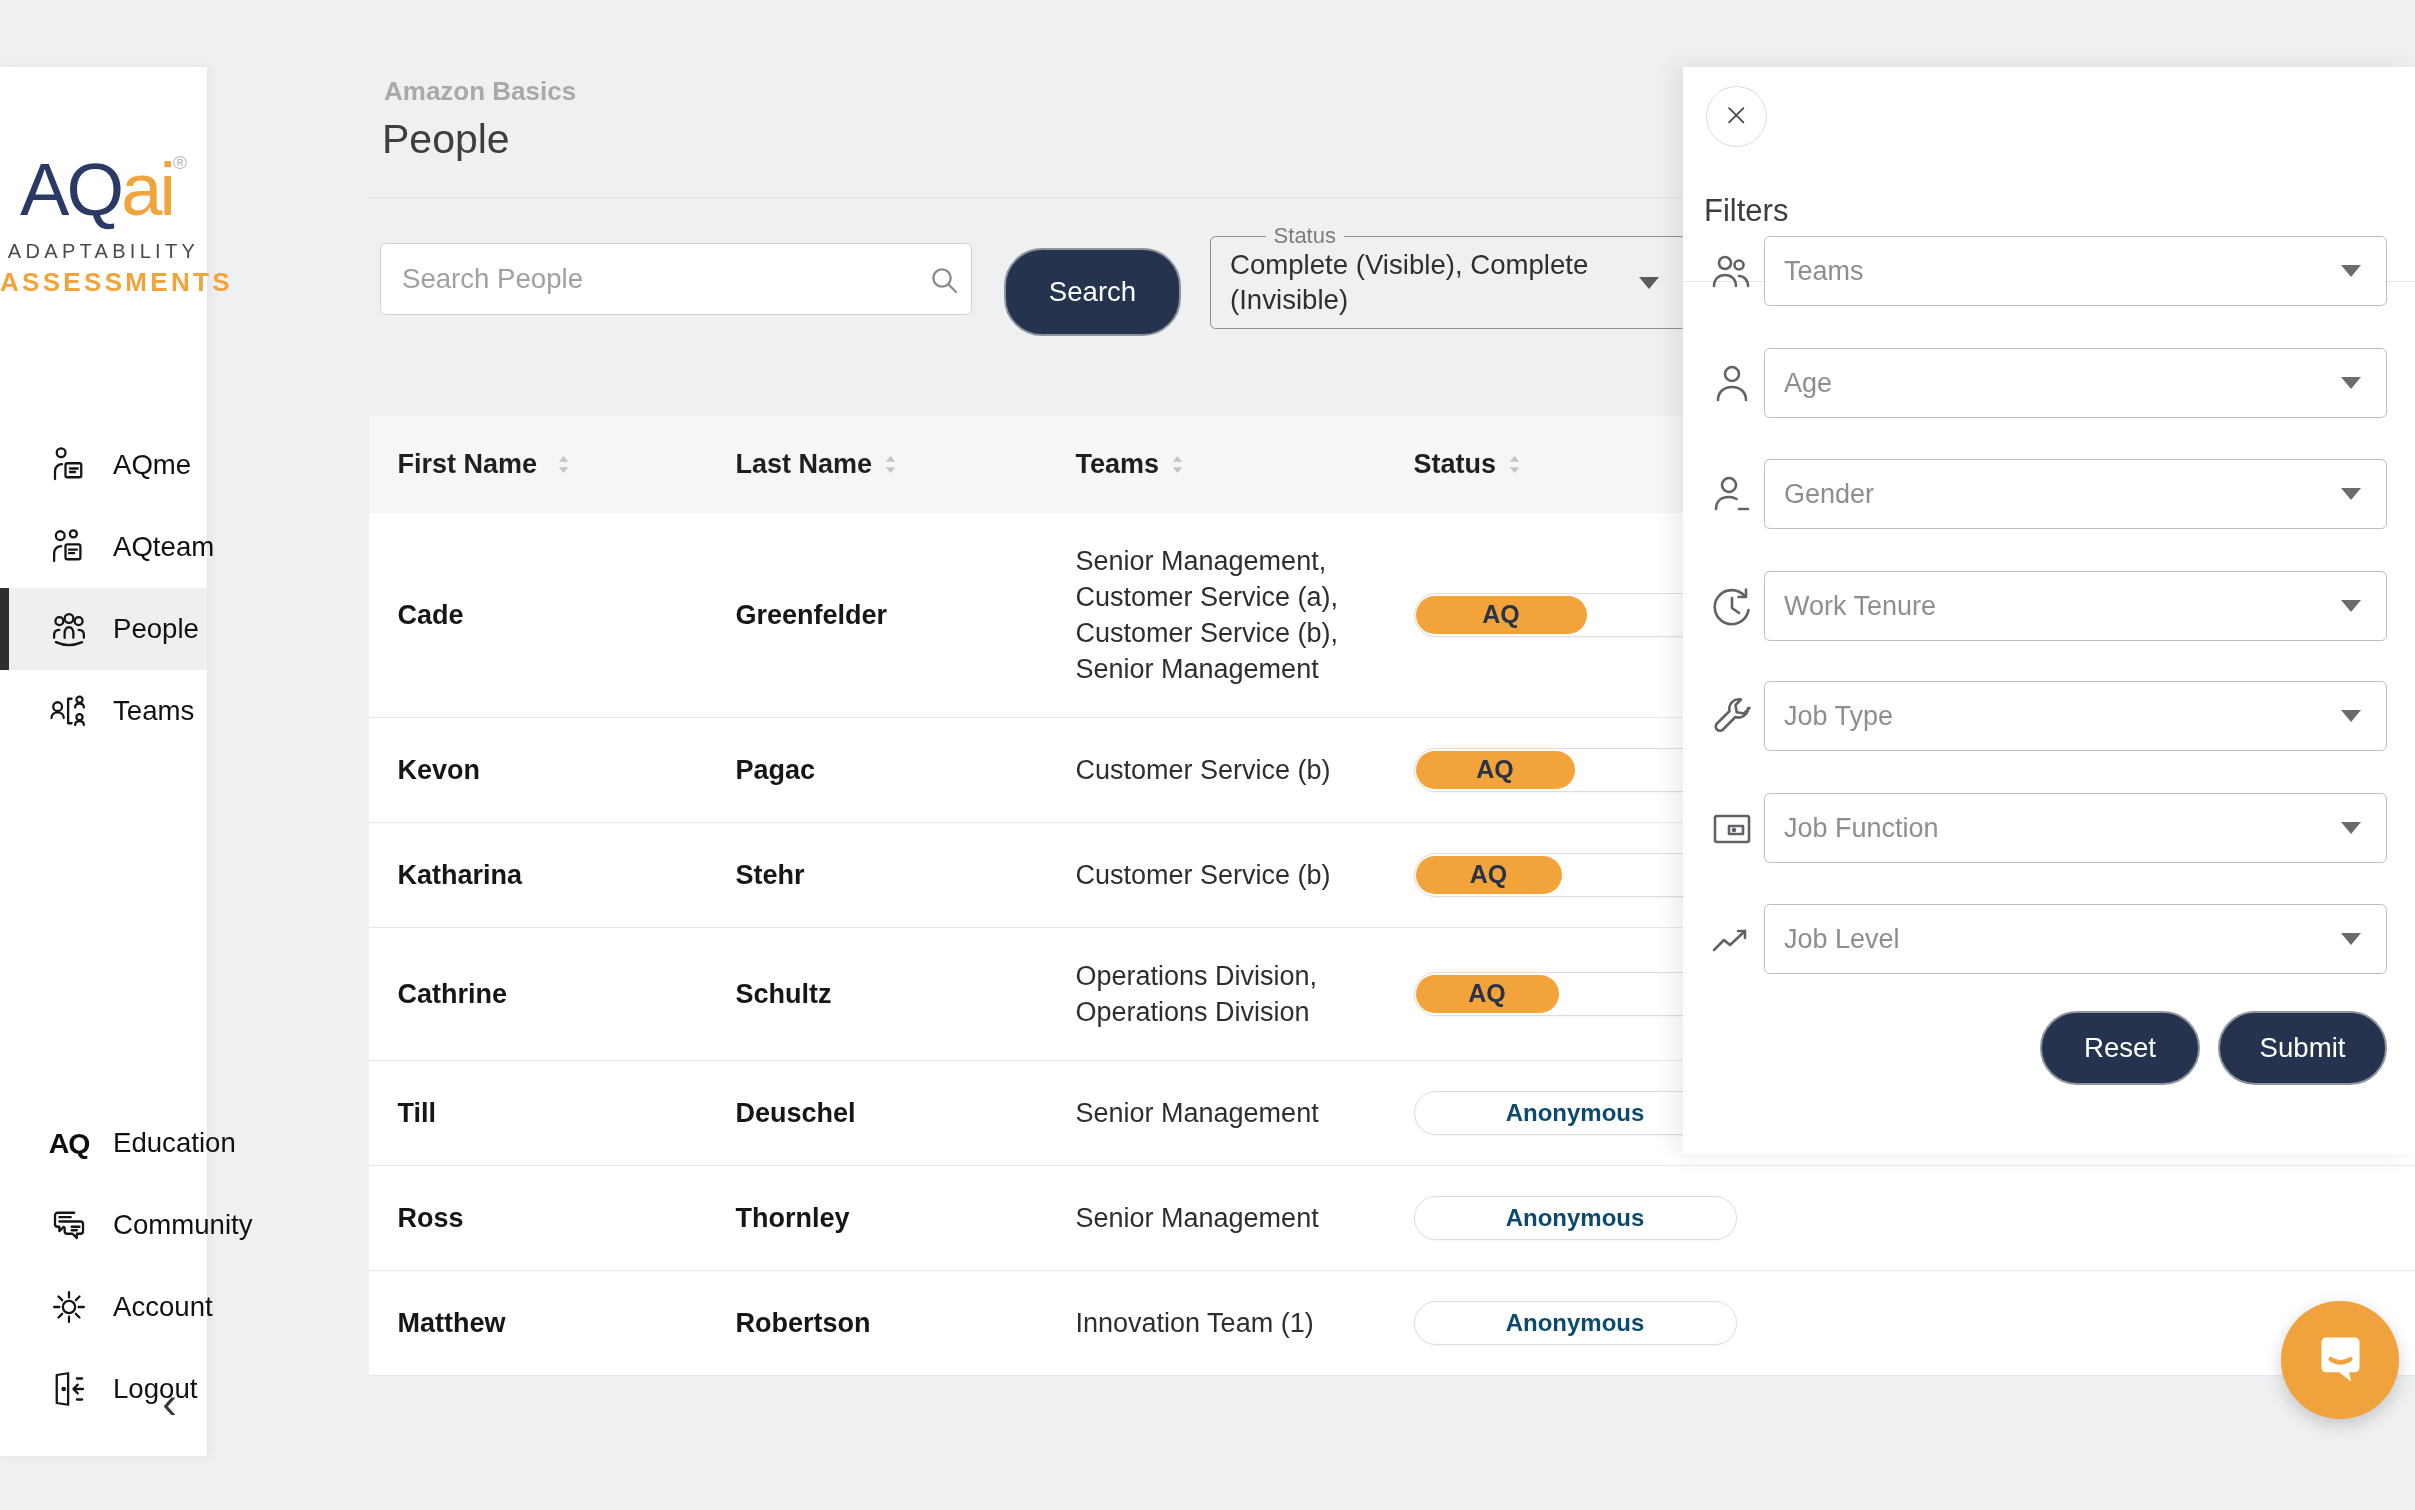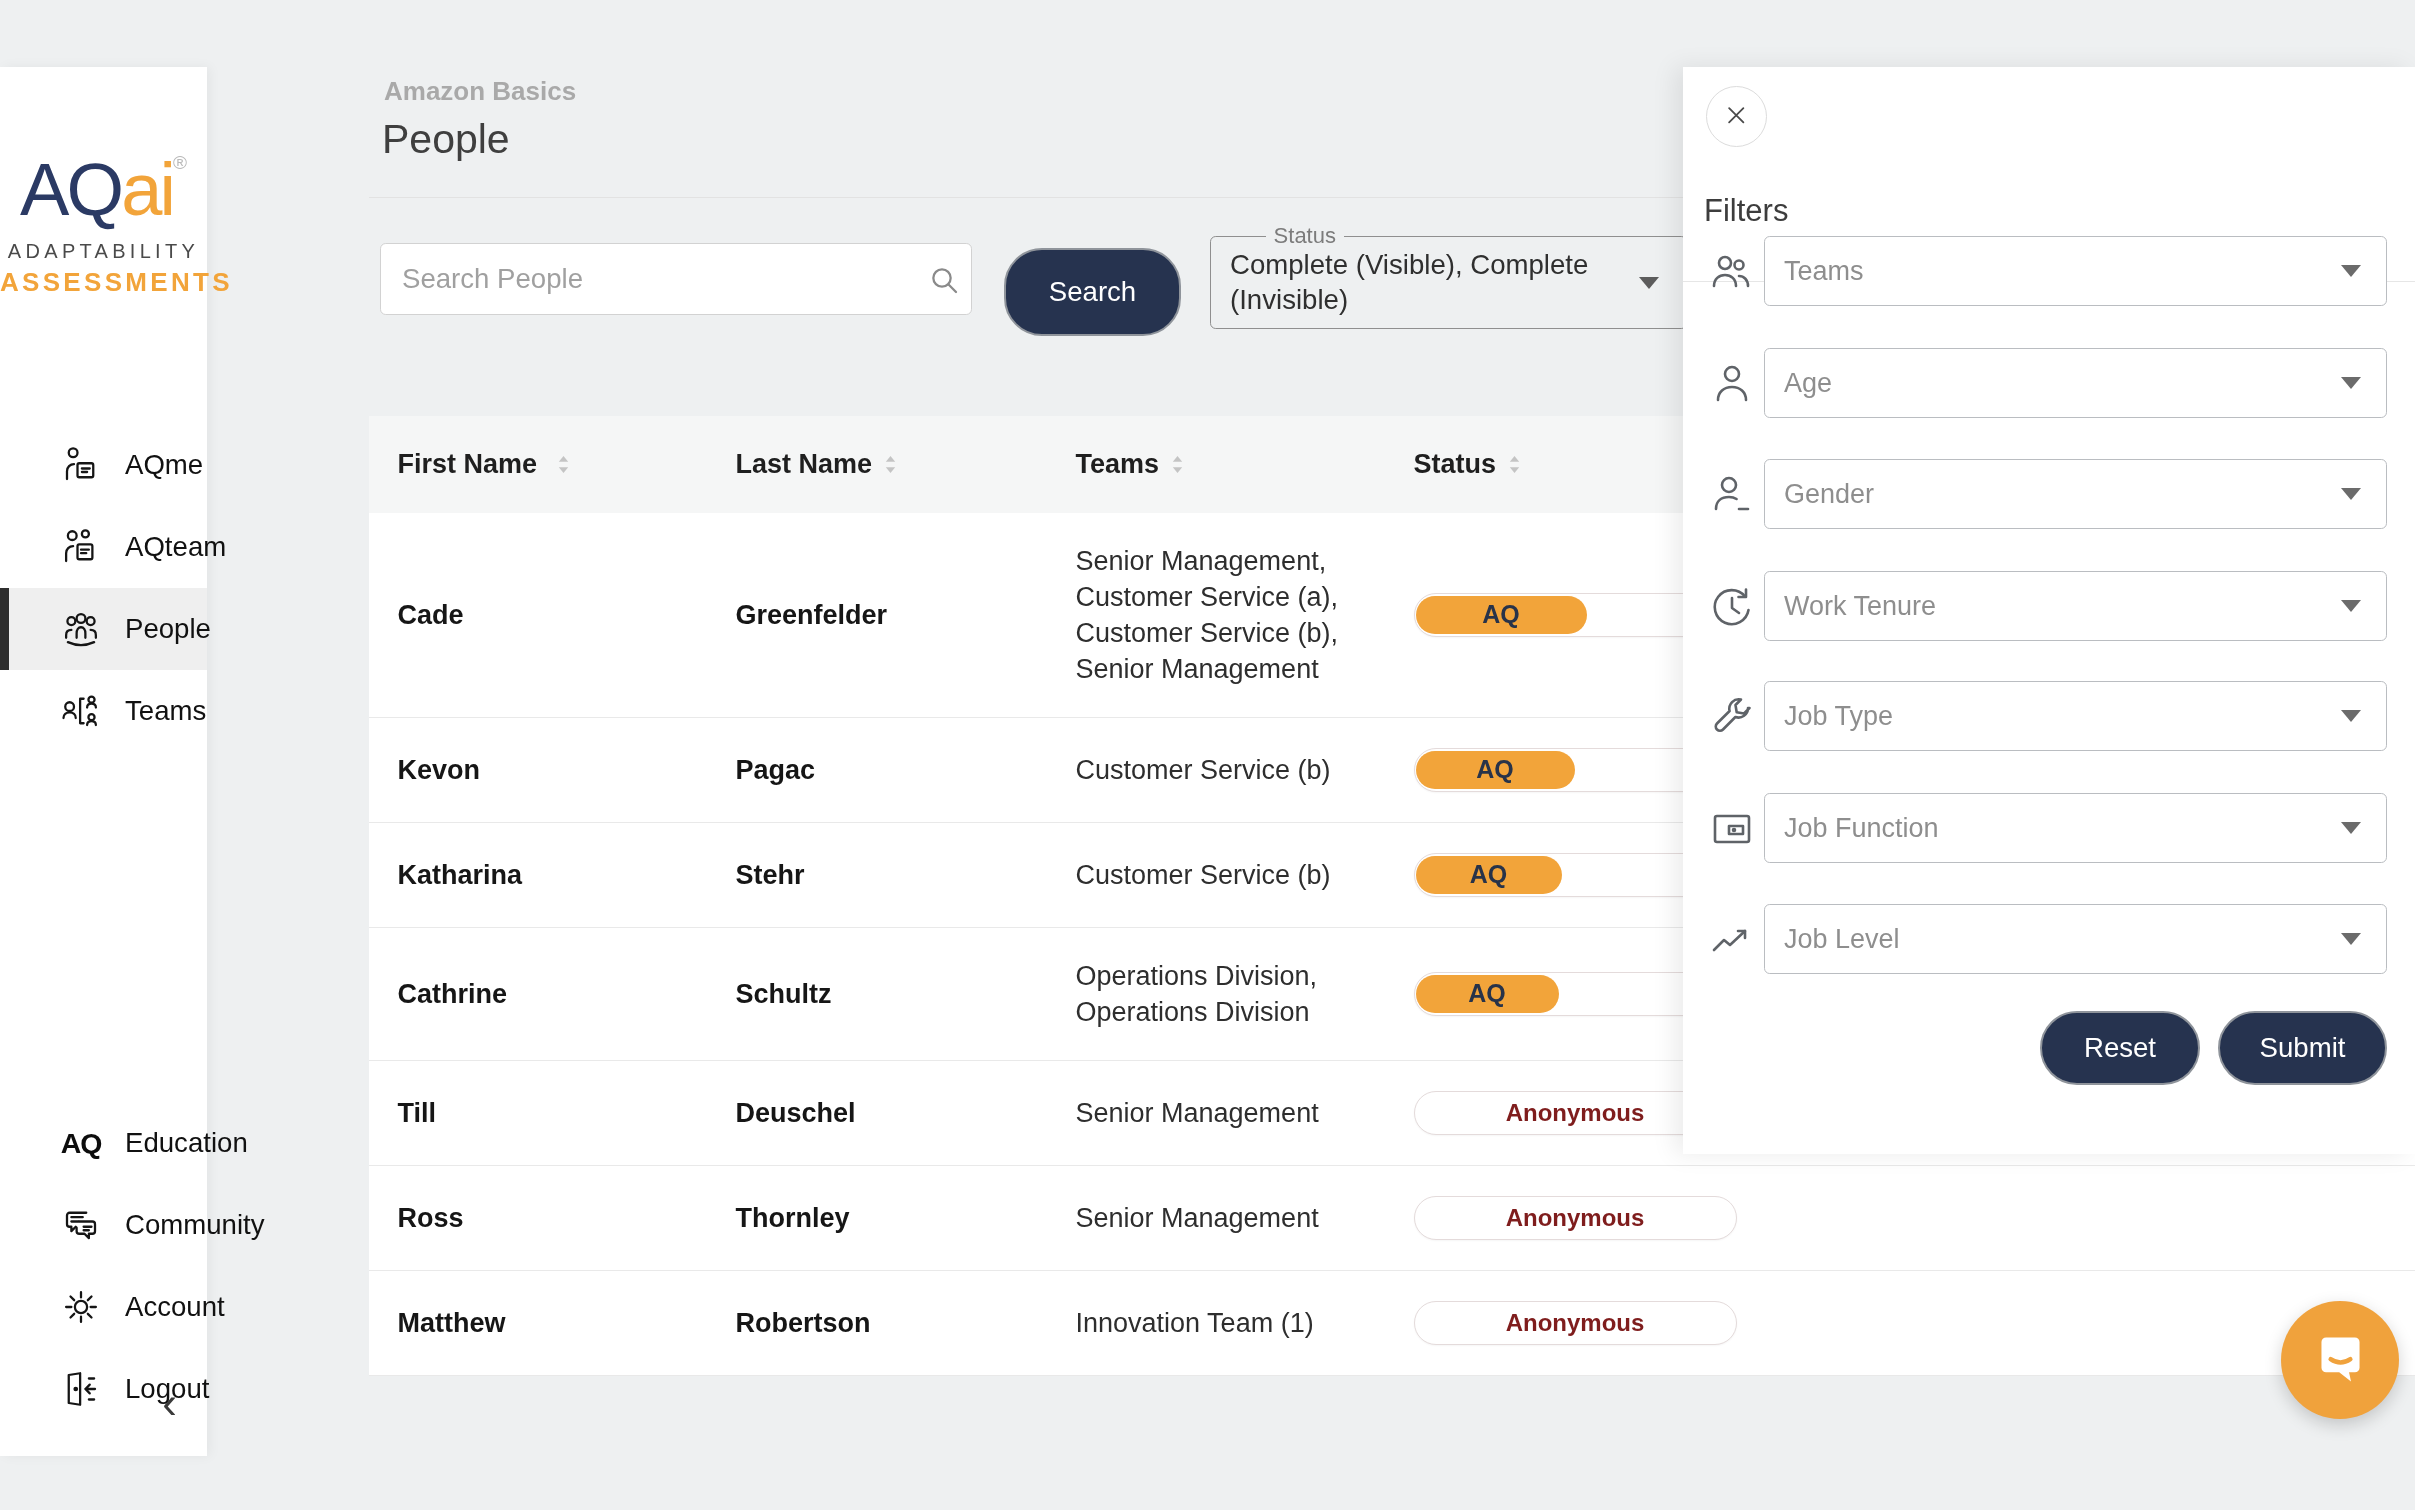--- a/index.html
+++ b/index.html
@@ -14,21 +14,21 @@
   .logo-word { font-size: 74px; font-weight: 400; letter-spacing: -2.9px; line-height: 1; }
   .logo-aq { color: #2b3a64; }
   .logo-ai { color: #f2a43a; }
   .logo-reg { font-size: 19px; color: #b9b9b9; vertical-align: top; letter-spacing: 0; }
   .logo-line1 { margin-top: 13.3px; font-size: 20px; letter-spacing: 4.3px; color: #4a4a4a; font-weight: 400; }
   .logo-line2 { margin-top: 3.8px; font-size: 26px; letter-spacing: 3.3px; color: #f2a43a; font-weight: 700; }
 
   .nav { position: absolute; top: 357px; left: 0; width: 207px; }
   .nav-footer { position: absolute; top: 1035px; left: 0; width: 207px; }
   .nav-item { position: relative; height: 82px; display: flex; align-items: center; gap: 23px;
-              padding-left: 60px; cursor: pointer; }
+              padding-left: 48px; cursor: pointer; }
   .nav-item .ico { width: 42px; height: 42px; flex: 0 0 42px; color: #151515; display:flex; align-items:center; justify-content:center; }
   .nav-item .lbl { font-size: 27.6px; color: #111; }
   .nav-item.active { background: #efefef; }
   .nav-item.active::before { content: ""; position: absolute; left: 0; top: 0; bottom: 0; width: 8.6px; background: #2e2e2e; }
   .ico svg { width: 100%; height: 100%; }
   .aq-mark { font-weight: 800; font-size: 28.5px; letter-spacing: -1px; color: #0d0d0d; }
   .collapse-btn { position: absolute; top: 1309px; left: 143px; width: 53px; height: 53px;
                   font-size: 44px; color: #3a3a3a; display: flex; align-items: center; justify-content: center;
                   cursor: pointer; font-weight: 300; }
 
@@ -68,21 +68,21 @@
   .trow { display: flex; align-items: center; padding: 30px 0 30px 28.5px; border-bottom: 1px solid #e9e9e9; background: #fff; }
   .cell { font-size: 27px; color: #2e2e2e; }
   .c-first, .c-last { font-weight: 700; color: #161616; }
   .c-teams div { line-height: 36px; }
   .badge-outer { position: relative; width: 323px; height: 44px; background: #fff;
                  border: 1px solid #e4dbdb; border-radius: 23px; box-shadow: 0 1px 1.9px rgba(0,0,0,.04); }
   .badge-fill { position: absolute; left: 1px; top: 1.9px; height: 38px; background: #f2a43a; border-radius: 20px;
                 display: flex; align-items: center; justify-content: center; }
   .badge-label { font-size: 25px; font-weight: 700; color: #283349; }
   .badge-outer.anon { display: flex; align-items: center; justify-content: center; }
-  .badge-outer.anon .badge-label { color: #7f1d1d; font-size: 24px; }
+  .badge-outer.anon .badge-label { color: #0c4a6e; font-size: 24px; }
 
   
   .filters { position: absolute; left: 1683px; top: 67px; width: 732px; height: 1087px; background: #fff;
              box-shadow: -9.5px 0 23px rgba(0,0,0,.08); z-index: 3; }
   .close-btn { position: absolute; left: 23px; top: 19px; width: 61px; height: 61px; border: 1px solid #dcdcdc;
                border-radius: 50%; display: flex; align-items: center; justify-content: center; cursor: pointer; background:#fff; }
   .close-btn svg { width: 28.5px; height: 28.5px; }
   .filters-title { position: absolute; left: 21px; top: 126px; font-size: 31px; color: #3d3d3d; }
   .filters-divider { position: absolute; left: 0; right: 0; top: 214px; height: 1px; background: #e6e6e6; }
   .ffield { position: absolute; left: 0; width: 732px; height: 70px; }

